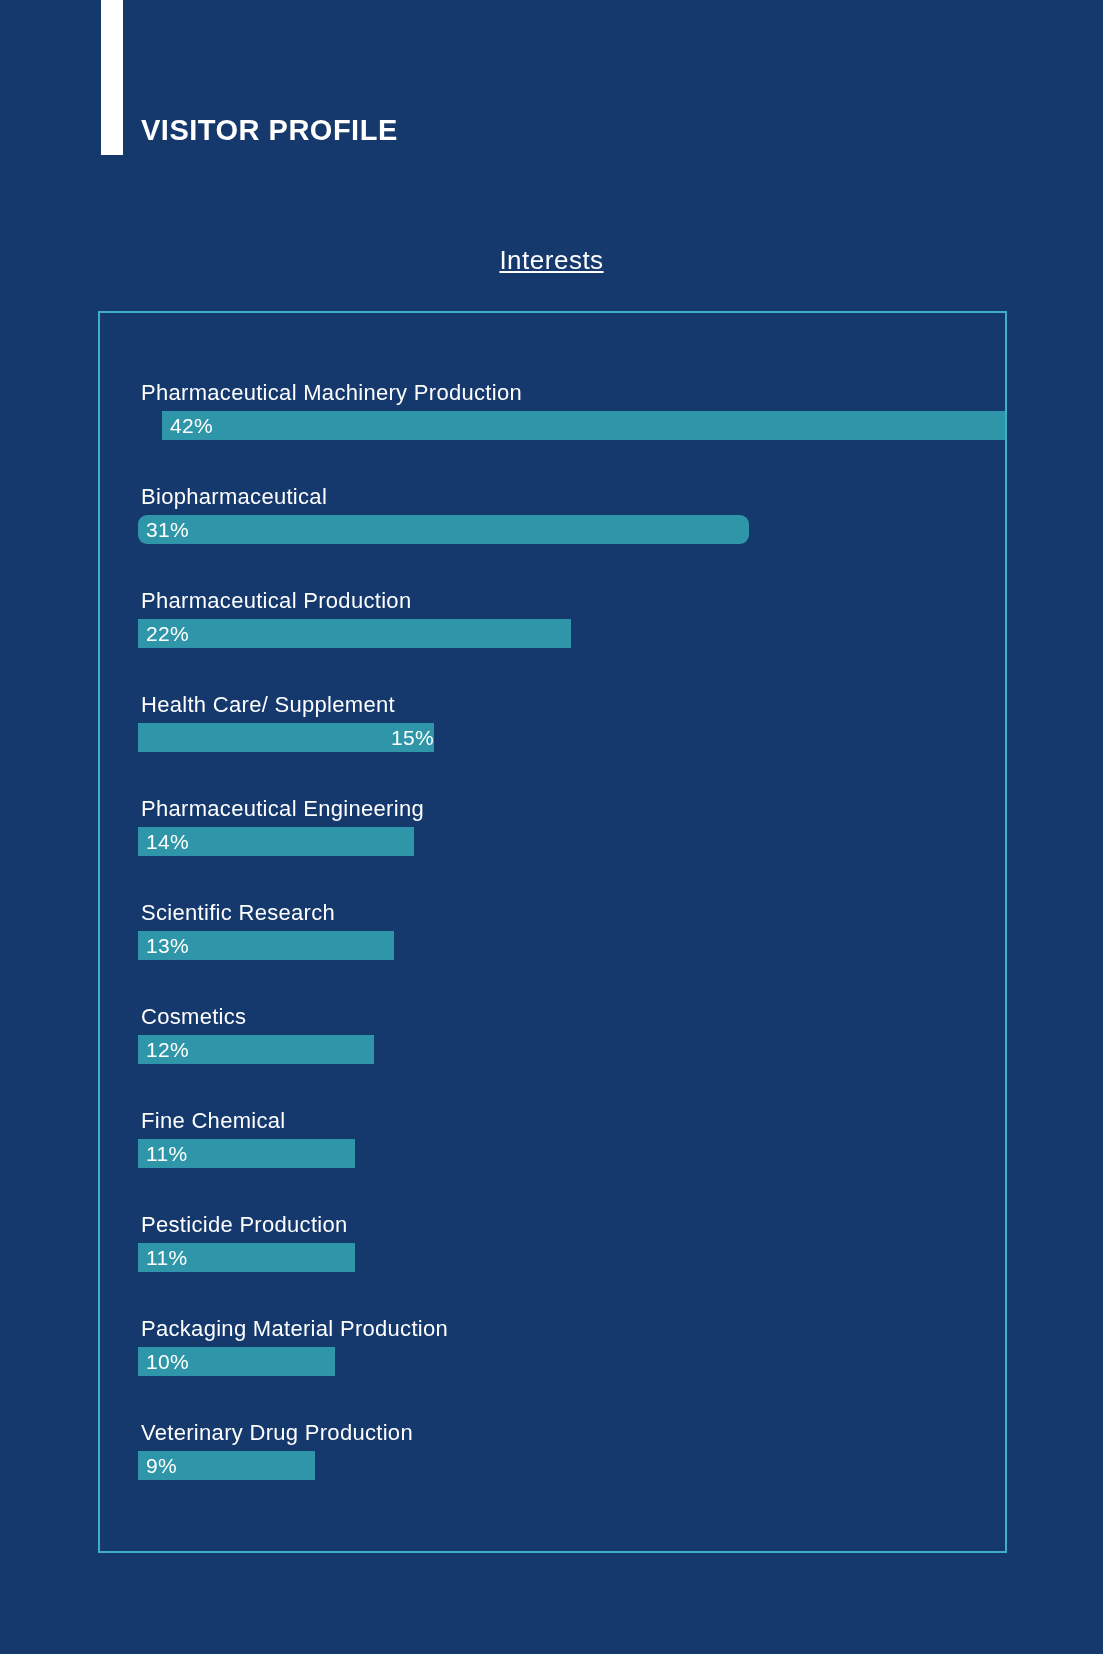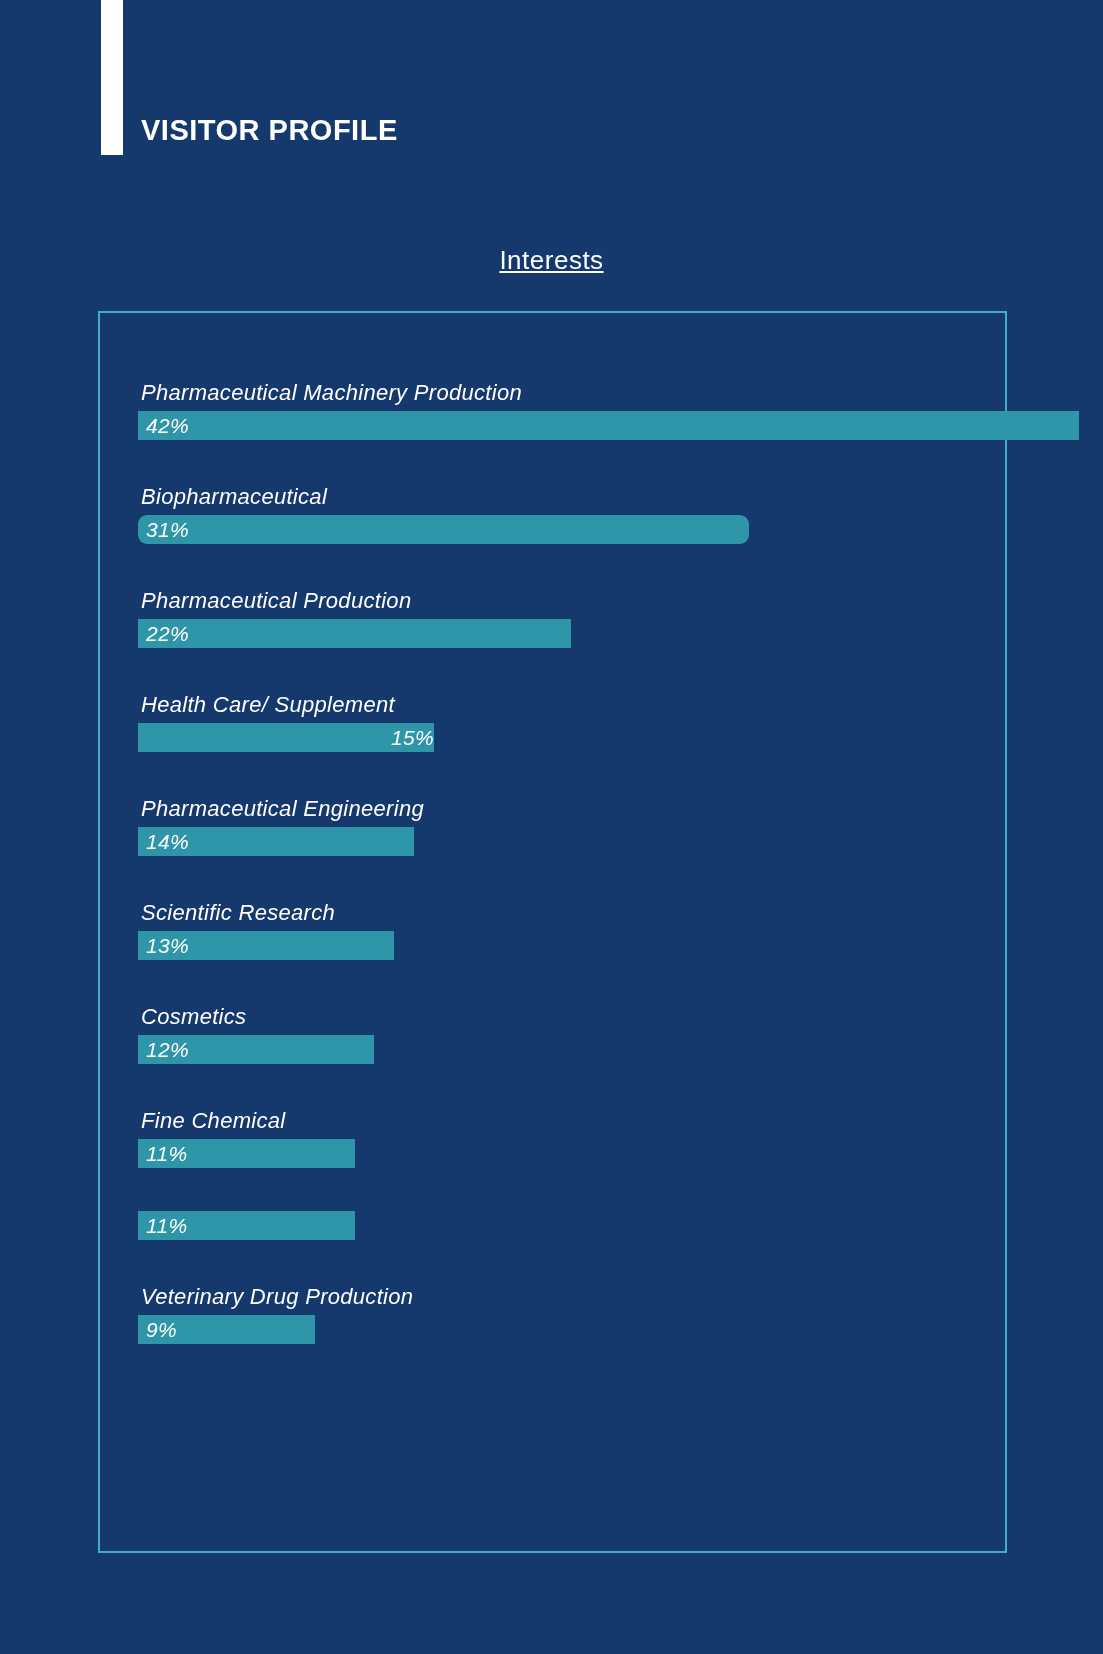--- a/index.html
+++ b/index.html
@@ -49,21 +49,20 @@
     width:909px;height:1242px;
     border:2px solid var(--panel-border);
   }
   .bar-chart{
     position:absolute;
     left:38px;top:66px;
     right:40px;
   }
   .bar-group{
     margin-bottom:43px;
-    font-style:italic;
   }
   .bar-label{
     font-size:22px;
     line-height:27px;
     letter-spacing:0.3px;
     margin-bottom:5px;
     margin-left:3px;
     color:var(--text);
     white-space:nowrap;
   }
@@ -87,21 +86,21 @@
 <div class="accent-bar"></div>
 
 <h1 class="page-title">VISITOR PROFILE</h1>
 
 <div class="chart-title">Interests</div>
 
 <div class="chart-panel">
   <div class="bar-chart">
       <div class="bar-group">
         <div class="bar-label">Pharmaceutical Machinery Production</div>
-        <div class="bar" style="width: 941px;">
+        <div class="bar" style="width: 843px; margin-left: 24px;">
           <span class="bar-value">42%</span>
         </div>
       </div>
       <div class="bar-group">
         <div class="bar-label">Biopharmaceutical</div>
         <div class="bar" style="width: 611px; border-radius: 9px;">
           <span class="bar-value">31%</span>
         </div>
       </div>
       <div class="bar-group">
@@ -134,22 +133,29 @@
           <span class="bar-value">12%</span>
         </div>
       </div>
       <div class="bar-group">
         <div class="bar-label">Fine Chemical</div>
         <div class="bar" style="width: 217px;">
           <span class="bar-value">11%</span>
         </div>
       </div>
       <div class="bar-group">
+        <div class="bar-label">Pesticide Production</div>
         <div class="bar" style="width: 217px;">
           <span class="bar-value">11%</span>
+        </div>
+      </div>
+      <div class="bar-group">
+        <div class="bar-label">Packaging Material Production</div>
+        <div class="bar" style="width: 197px;">
+          <span class="bar-value">10%</span>
         </div>
       </div>
       <div class="bar-group">
         <div class="bar-label">Veterinary Drug Production</div>
         <div class="bar" style="width: 177px;">
           <span class="bar-value">9%</span>
         </div>
       </div>
     </div>
 </div>

